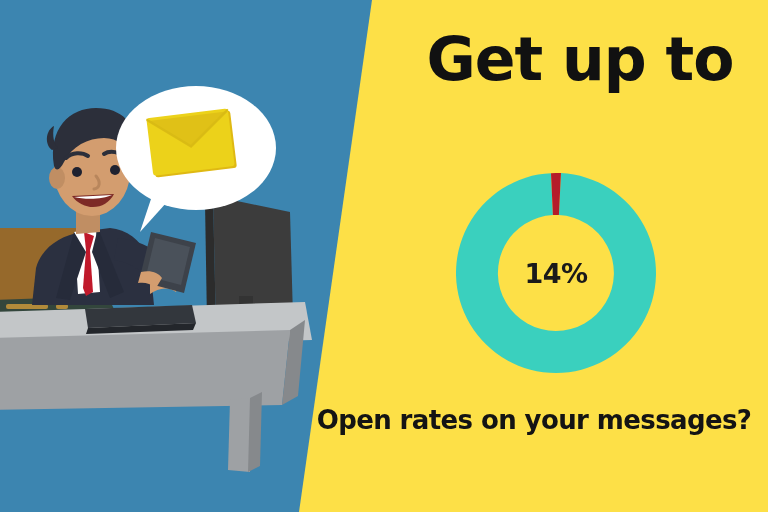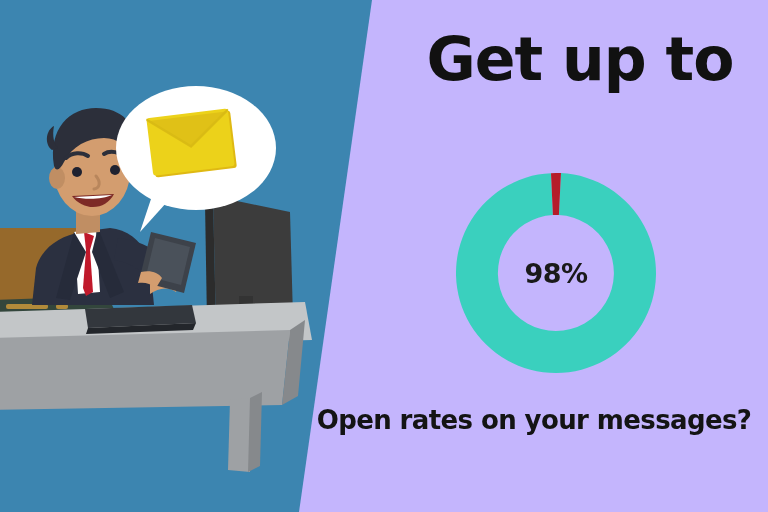--- a/index.html
+++ b/index.html
@@ -1,17 +1,17 @@
 <!DOCTYPE html>
 <html><head>
 <meta charset="utf-8">
 <style>
   html,body{margin:0;padding:0;background:#fff;}
   body{width:768px;height:512px;overflow:hidden;font-family:"Liberation Sans",sans-serif;}
-  #stage{position:relative;width:768px;height:512px;background:#c4b5fd;overflow:hidden;}
+  #stage{position:relative;width:768px;height:512px;background:#fde047;overflow:hidden;}
 
   
   .blue-panel{
     position:absolute;left:0;top:0;width:400px;height:512px;
     background:#3c85b0;
     clip-path:polygon(0 0, 372px 0, 299px 512px, 0 512px);
   }
   .illustration{position:absolute;left:0;top:0;width:400px;height:512px;
     clip-path:polygon(0 0, 372px 0, 299px 512px, 0 512px);}
 
@@ -139,18 +139,18 @@
 
   <div class="headline">Get up to</div>
 
   <div class="donut-wrap">
     <svg width="200" height="200" viewBox="0 0 200 200">
 
       <path d="M 104.98 0.124 A 100 100 0 1 1 94.99 0.125 L 96.90 42.07 A 58 58 0 1 0 102.89 42.07 Z" fill="#3ad0be"></path>
 
       <path d="M 94.99 0.125 A 100 100 0 0 1 104.98 0.124 L 102.89 42.07 A 58 58 0 0 0 96.90 42.07 Z" fill="#b51c2a"></path>
     </svg>
-    <div class="donut-label">98%</div>
+    <div class="donut-label">14%</div>
   </div>
 
   <div class="subline">Open rates on your messages?</div>
 
 </div>
 
 </body></html>

